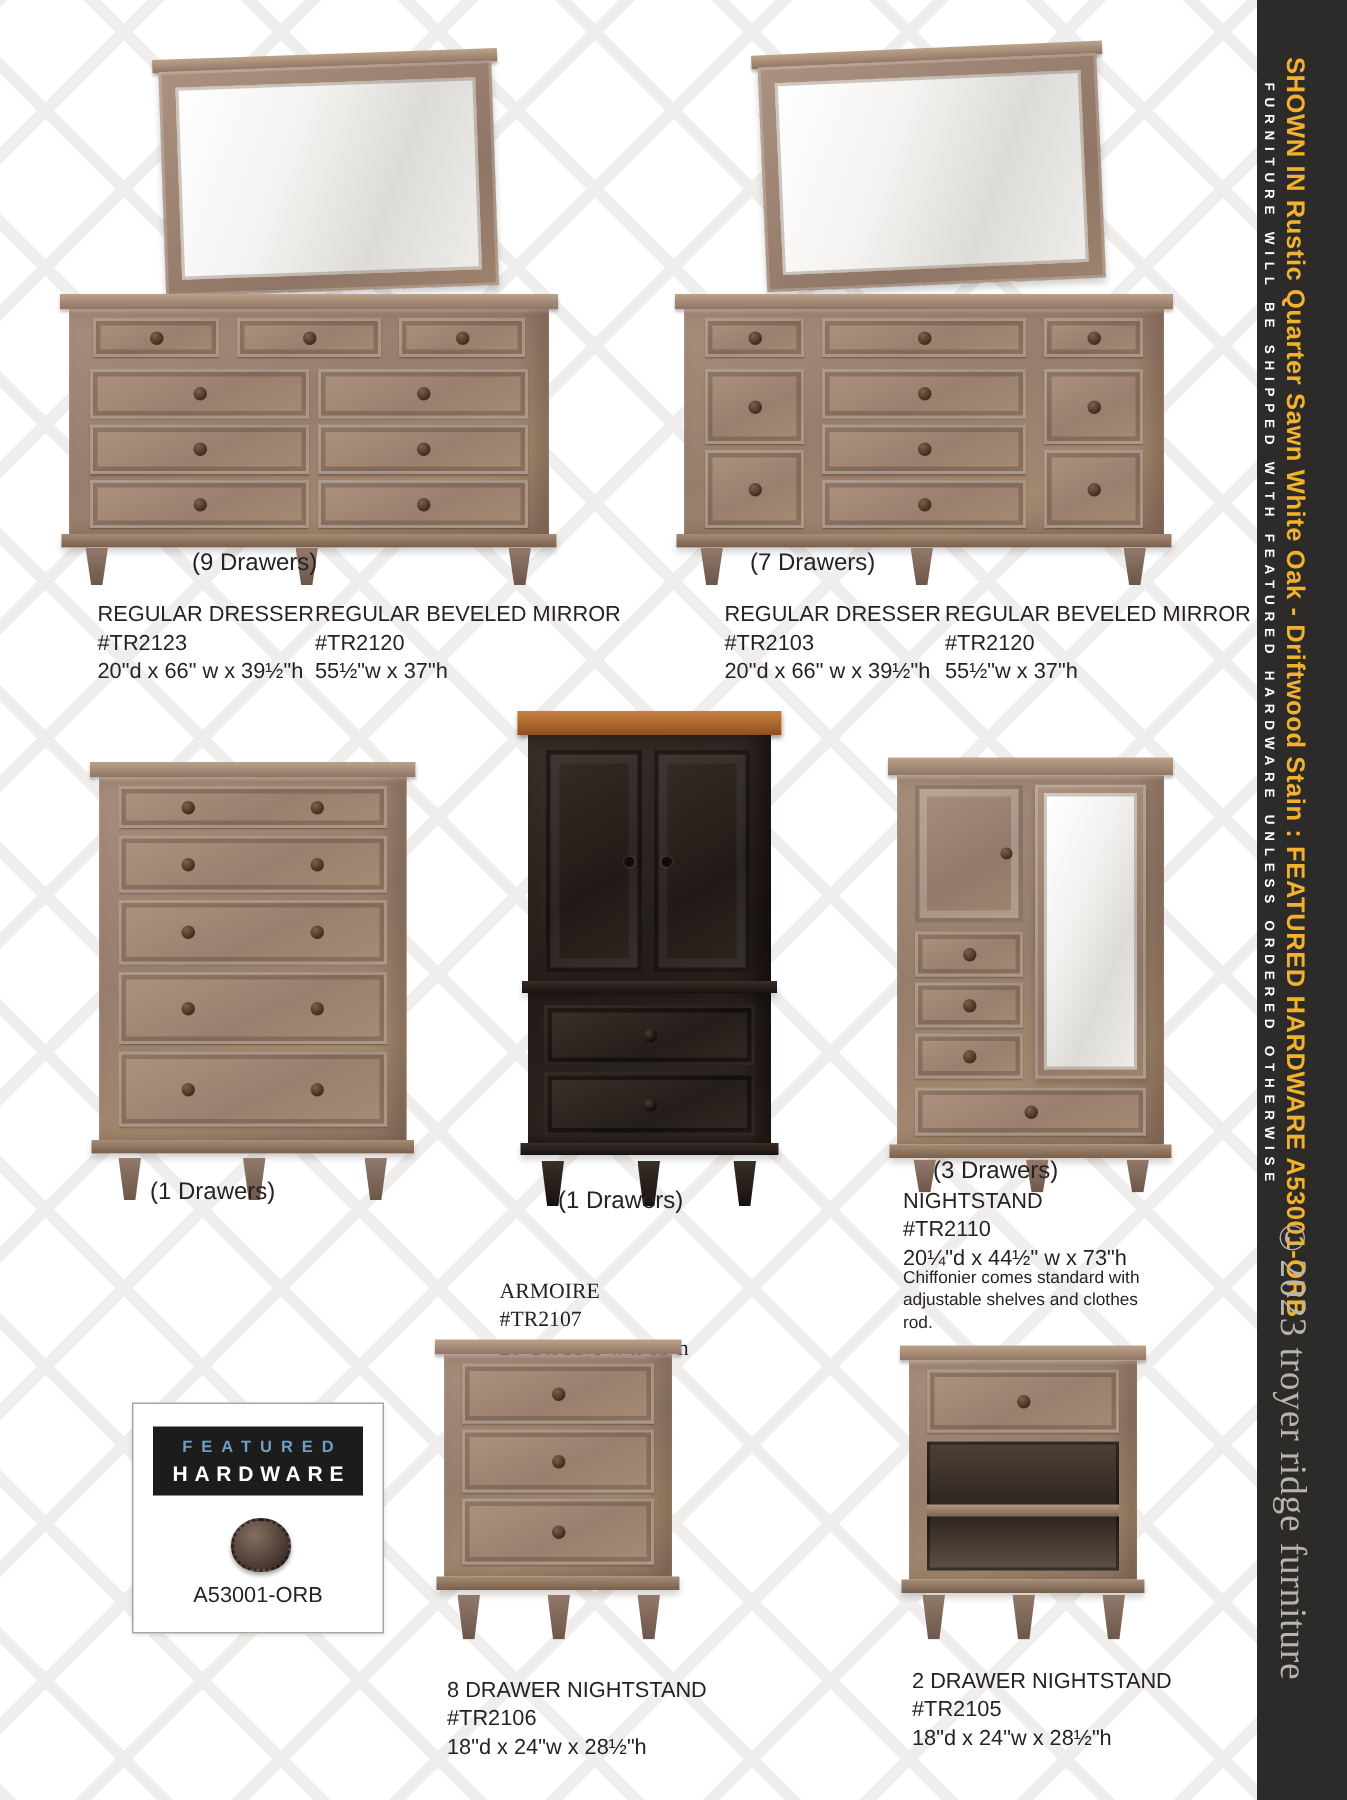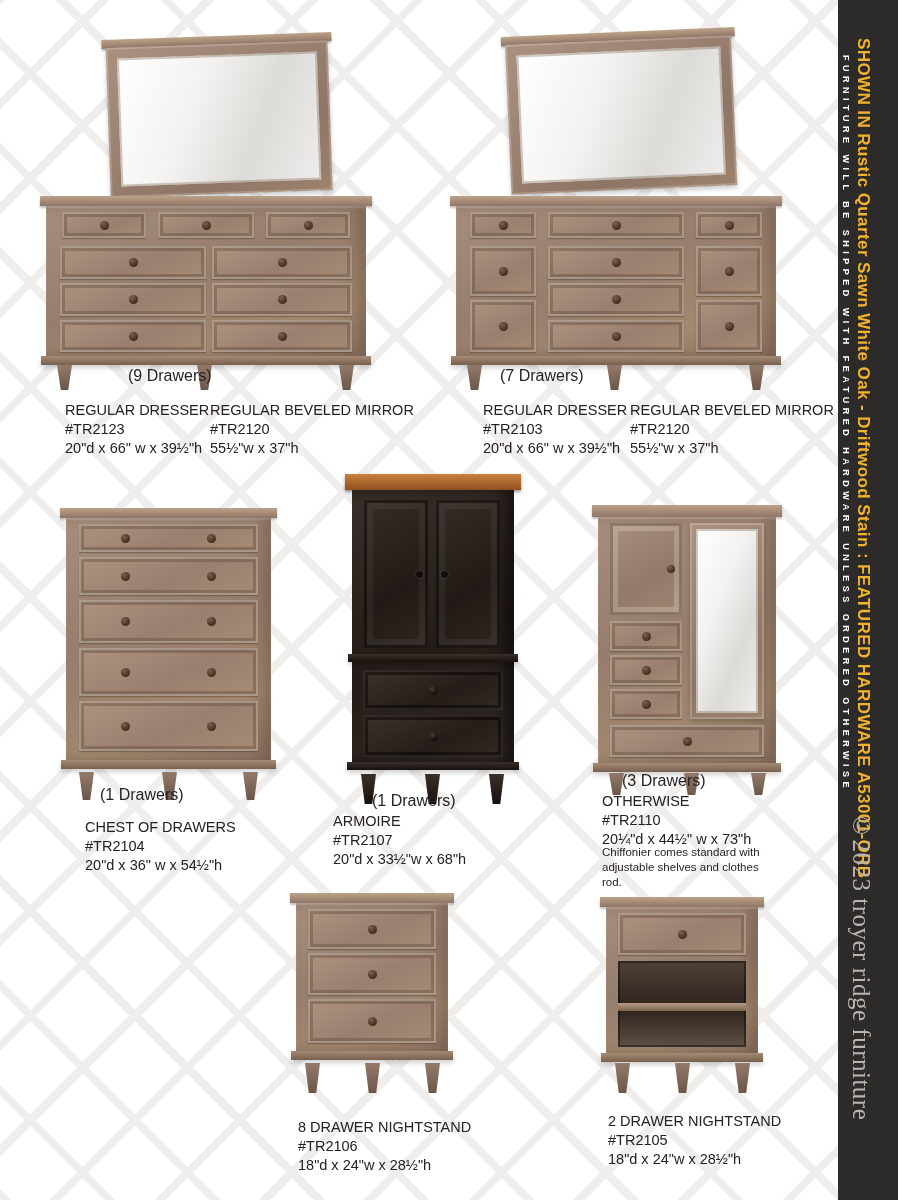--- a/index.html
+++ b/index.html
@@ -193,38 +193,41 @@
     <div class="base" style="top:258px;"></div>
     <div class="leg" style="left:10px;height:22px;"></div>
     <div class="leg" style="left:85px;height:22px;"></div>
     <div class="leg" style="left:152px;height:22px;"></div>
   </div>
 
   <div class="count" style="left:100px;top:786px;">(1 Drawers)</div>
   <div class="count" style="left:372px;top:792px;">(1 Drawers)</div>
   <div class="count" style="left:622px;top:772px;">(3 Drawers)</div>
 
-  <div class="lbl" style="left:85px;top:818px;">
-    <div>CHEST OF DRAWERS</div>
-    <div>#TR2104</div>
-    <div>20"d x 36" w x 54½"h</div>
-  </div>
-  <div class="lbl" style="left:333px;top:812px;">
+  <div class="lbl" style="left:333px;top:852px;font-family:Liberation Serif, serif;">
     <div>ARMOIRE</div>
     <div>#TR2107</div>
     <div>20"d x 33½"w x 68"h</div>
   </div>
 
   <div class="lbl" style="left:602px;top:792px;">
-    <div>OTHERWISE</div>
+    <div>NIGHTSTAND</div>
     <div>#TR2110</div>
     <div>20¼"d x 44½" w x 73"h</div>
   </div>
   <div class="note" style="left:602px;top:845px;width:160px;">Chiffonier comes standard with adjustable shelves and clothes rod.</div>
 
+  <div class="hwcard" style="left:88px;top:935px;width:166px;height:152px;">
+    <div class="hwhead">
+      <div class="hwl1">FEATURED</div>
+      <div class="hwl2">HARDWARE</div>
+    </div>
+    <div class="hwknob"></div>
+    <div class="hwcode">A53001-ORB</div>
+  </div>
 
   <div class="piece" style="left:296px;top:893px;width:152px;height:200px;">
     <div class="crown"></div>
     <div class="case" style="top:10px;height:148px;"></div>
     <div class="dw" style="left:12px;top:16px;width:128px;height:40px;"></div>
     <div class="dw" style="left:12px;top:60px;width:128px;height:42px;"></div>
     <div class="dw" style="left:12px;top:106px;width:128px;height:44px;"></div>
     <div class="base" style="top:158px;"></div>
     <div class="leg" style="left:8px;height:30px;"></div>
     <div class="leg" style="left:68px;height:30px;"></div>

